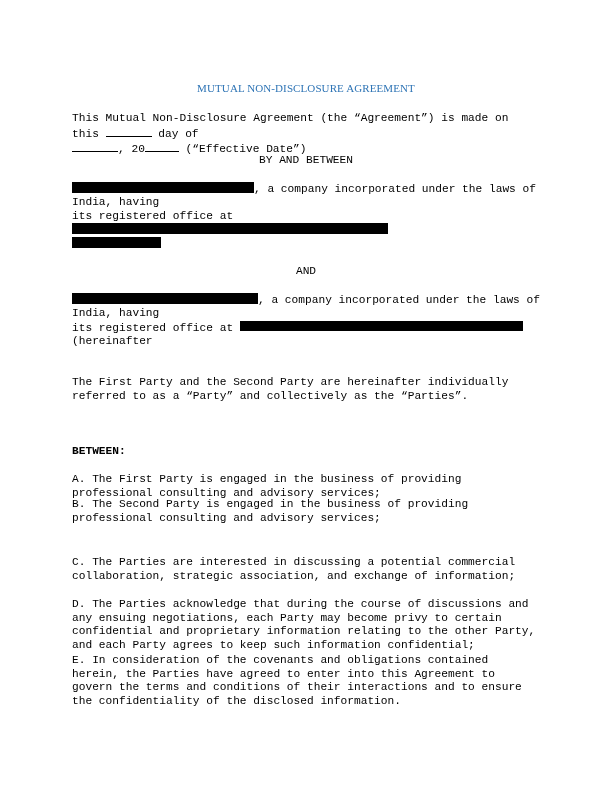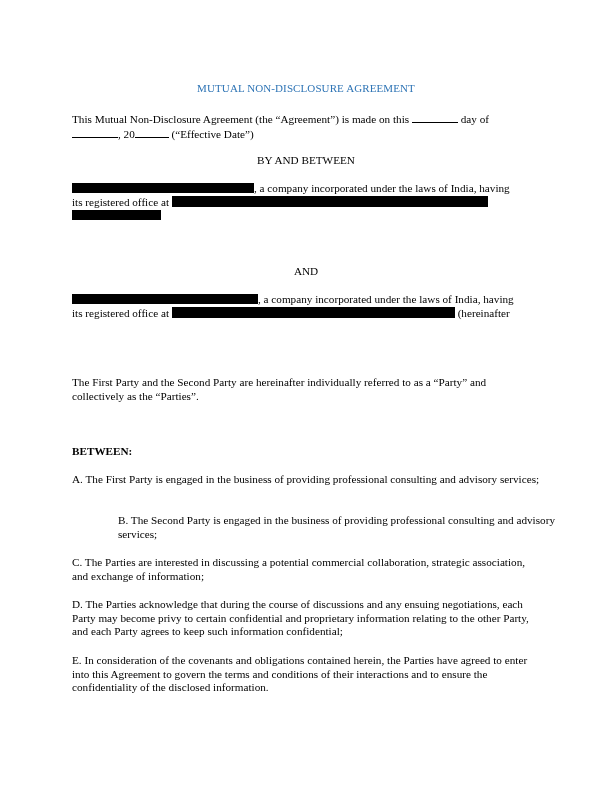--- a/index.html
+++ b/index.html
@@ -31,20 +31,21 @@
       text-align: center;
       color: #2e74b5;
       font-size: 11px;
       letter-spacing: 0.1px;
     }
     .para {
       position: absolute;
       left: 0;
       width: 468px;
       text-align: left;
+      font-family: Liberation Mono, monospace;
     }
     .center {
       text-align: center;
     }
     .bold {
       font-weight: bold;
     }
     .redact {
       display: inline-block;
       background: #000000;
@@ -82,18 +83,18 @@
   <div class="para" style="top:293px;">
     <span class="redact" style="width:186px;"></span><span>, a company incorporated under the laws of India, having</span><br>
     <span>its registered office at </span><span class="redact" style="width:283px;"></span><span> (hereinafter</span><br>
   </div>
 
   <div class="para" style="top:376px;">The First Party and the Second Party are hereinafter individually referred to as a “Party” and collectively as the “Parties”.</div>
 
   <div class="para bold" style="top:445px;">BETWEEN:</div>
 
   <div class="para" style="top:473px;">A. The First Party is engaged in the business of providing professional consulting and advisory services;</div>
-  <div class="para" style="top:514px;margin-left:46px;">B. The Second Party is engaged in the business of providing professional consulting and advisory services;</div>
+  <div class="para" style="top:498px;">B. The Second Party is engaged in the business of providing professional consulting and advisory services;</div>
   <div class="para" style="top:556px;">C. The Parties are interested in discussing a potential commercial collaboration, strategic association, and exchange of information;</div>
   <div class="para" style="top:598px;">D. The Parties acknowledge that during the course of discussions and any ensuing negotiations, each Party may become privy to certain confidential and proprietary information relating to the other Party, and each Party agrees to keep such information confidential;</div>
   <div class="para" style="top:654px;">E. In consideration of the covenants and obligations contained herein, the Parties have agreed to enter into this Agreement to govern the terms and conditions of their interactions and to ensure the confidentiality of the disclosed information.</div>
 
 </div>
 
 </body></html>

